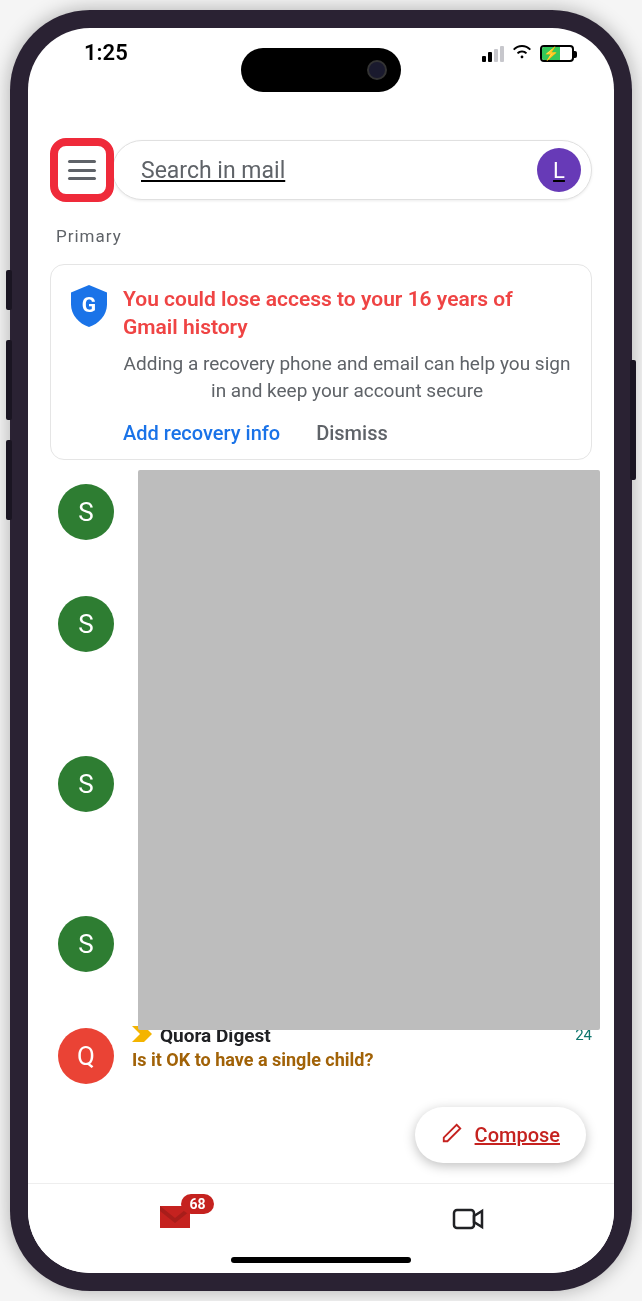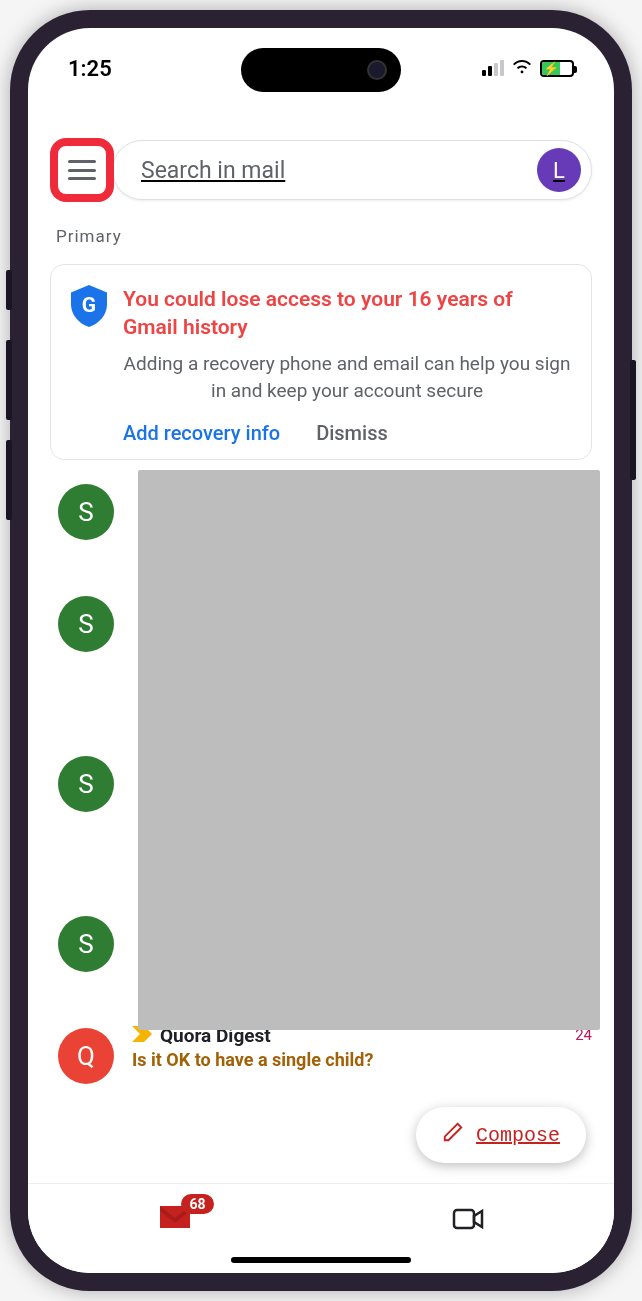--- a/index.html
+++ b/index.html
@@ -23,22 +23,22 @@
     border-radius: 62px;
     overflow: hidden;
     position: relative;
   }
   .notch-island {
     position: absolute; top: 20px; left: 50%; transform: translateX(-50%);
     width: 160px; height: 44px; background: #000; border-radius: 22px; z-index: 10;
   }
   .notch-cam { position:absolute; right:14px; top:12px; width:20px; height:20px; border-radius:50%; background:#1a1a2e; border:2px solid #333;}
   .status-bar {
-    position: absolute; top: 0; left: 0; right: 0; height: 80px;
-    display: flex; justify-content: space-between; align-items: center;
+    position: absolute; top: 0; left: 16px; right: 0; height: 80px;
+    display: flex; justify-content: space-between; align-items: flex-start;
     padding: 12px 40px; z-index: 5; font-weight: 600; font-size: 22px;
   }
   .status-right { display:flex; align-items:center; gap:7px; }
   .sig-bars { display:flex; align-items:flex-end; gap:2px; height:16px;}
   .sig-bars span { width:4px; background:#000; border-radius:1px;}
   .sig-bars span:nth-child(1){height:6px;} .sig-bars span:nth-child(2){height:10px;}
   .sig-bars span:nth-child(3){height:13px;background:#c7c7cc;} .sig-bars span:nth-child(4){height:16px;background:#c7c7cc;}
   .wifi-ic svg{width:22px;height:22px;}
   .battery { width:34px; height:17px; border:2px solid #000; border-radius:4px; position:relative; display:flex; align-items:center;}
   .battery::after{content:''; position:absolute; right:-5px; top:4px; width:3px; height:7px; background:#000; border-radius:0 2px 2px 0;}
@@ -85,37 +85,37 @@
   .mail-avatar {
     width:56px; height:56px; border-radius:50%; flex-shrink:0;
     display:flex; align-items:center; justify-content:center;
     color:#fff; font-size:26px; font-weight:400; margin-top:4px;
   }
   .av-green{ background:#2e7d32; }
   .av-red{ background:#ea4335; }
   .mail-body{ flex:1; position:relative; z-index:1; opacity:0.15; }
   .mail-top{ display:flex; align-items:center; gap:8px; font-size:19px;}
   .sender{ font-weight:500; color:#202124; flex:1;}
-  .date{ color:#be185d; font-size:15px;}
+  .date{ color:#0f766e; font-size:15px;}
   .subj{ font-size:18px; color:#a16207; margin-top:2px;}
   .star-pos{ position:absolute; right:26px; bottom:16px; color:#9e9e9e; z-index:2;}
 
   .mail-item.visible .mail-body{ opacity:1; }
   .imp-yellow{ color:#f4b400; }
 
   .quora-row .sender{ font-weight:700; }
   .quora-row .subj{ font-weight:700; }
 
   .compose-fab {
     position:absolute; right:28px; bottom:110px; z-index:20;
     background:#fff; border-radius:30px; height:56px; padding:0 26px;
     display:flex; align-items:center; gap:12px;
     box-shadow:0 3px 12px rgba(0,0,0,0.25);
   }
-  .compose-fab span{ color:#c5221f; font-weight:500; font-size:20px; text-decoration:underline;font-family:Liberation Mono, monospace;}
+  .compose-fab span{ color:#c5221f; font-weight:500; font-size:20px; text-decoration:underline;}
   .pencil{ color:#c5221f; }
 
   .bottom-nav {
     position:absolute; bottom:0; left:0; right:0; height:90px;
     background:#fff; border-top:1px solid #eee; display:flex;
     padding-bottom:20px;
   }
   .nav-item{ flex:1; display:flex; align-items:center; justify-content:center; position:relative;}
   .mail-icon-wrap{ position:relative; }
   .badge{

